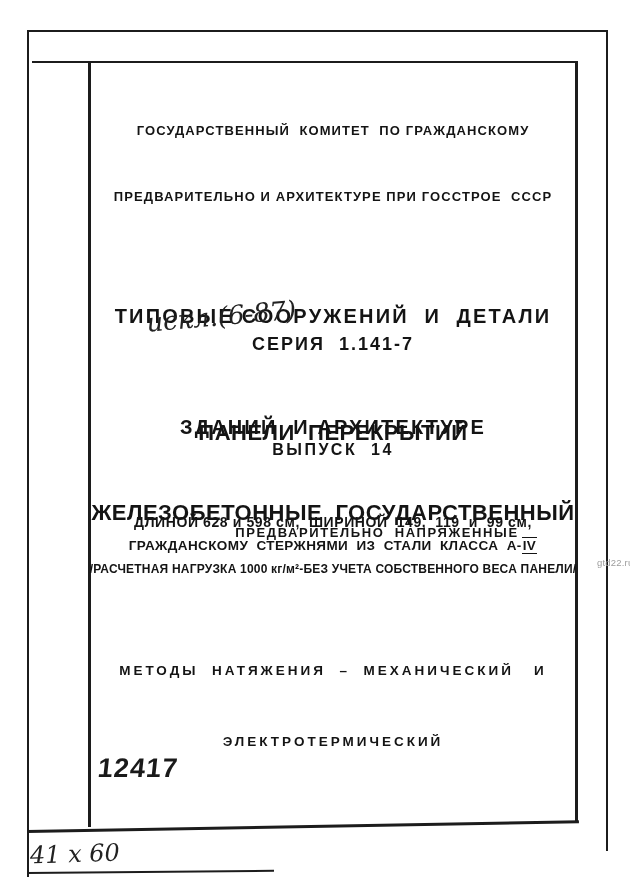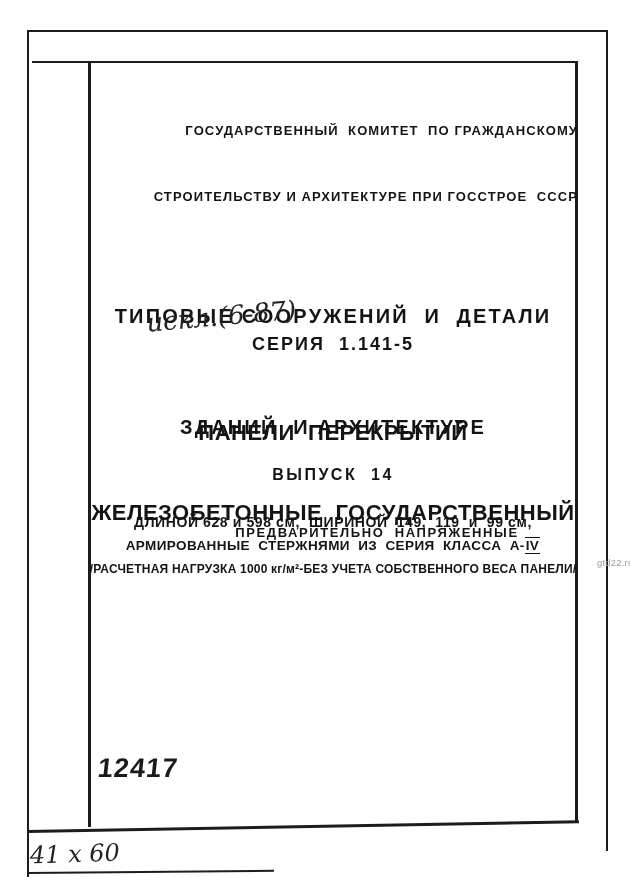--- a/index.html
+++ b/index.html
@@ -11,31 +11,31 @@
     position:relative;
     overflow:hidden;
   }
   .page{position:absolute;inset:0;}
   .line{position:absolute;background:#1c1c1c;}
   .txt{
     position:absolute;left:88px;width:490px;
     text-align:center;font-weight:bold;
     white-space:pre;color:#141414;
   }
-  .committee{top:76px;font-size:13px;letter-spacing:1.1px;line-height:1.7;text-align:right;}
+  .committee{top:76px;font-size:13px;letter-spacing:1.1px;line-height:1.7;}
   .series-heading{top:224px;font-size:20px;letter-spacing:2.2px;line-height:1.85;}
   .handnote{
     position:absolute;left:146px;top:299px;width:200px;
     font-family:"DejaVu Serif",serif;font-style:italic;
     font-size:26px;color:#222;transform:rotate(-5deg);
     white-space:pre;font-weight:500;
   }
   .series-number{top:334px;font-size:18px;letter-spacing:2px;}
   .main-title{top:366px;font-size:22px;letter-spacing:0.5px;line-height:1.22;}
-  .issue{top:466px;font-size:16px;letter-spacing:2.5px;}
+  .issue{top:441px;font-size:16px;letter-spacing:2.5px;}
   .desc12{top:477px;font-size:13px;letter-spacing:1.6px;line-height:1.72;padding-left:44px;}
   .desc3{top:514px;font-size:14px;letter-spacing:0.6px;}
   .desc4{top:538px;font-size:13.5px;letter-spacing:0.4px;}
   .steel-class{border-top:1.5px solid #141414;border-bottom:1.5px solid #141414;padding:0 1px;}
   .loadnote{top:562px;font-size:12px;letter-spacing:0.2px;}
   .methods{top:612px;font-size:13.5px;letter-spacing:3px;line-height:1.75;}
   .docnum{
     position:absolute;left:98px;top:753px;
     font-size:27px;font-weight:bold;color:#1a1a1a;
     transform:skewX(-6deg);letter-spacing:1px;white-space:pre;
@@ -62,46 +62,50 @@
 
   <div class="line" style="left:32px;top:61px;width:546px;height:2px;"></div>
   <div class="line" style="left:88px;top:61px;width:3px;height:766px;"></div>
   <div class="line" style="left:575px;top:61px;width:3px;height:760px;"></div>
   <div class="line" style="left:27px;top:830px;width:552px;height:2.5px;transform:rotate(-1deg);transform-origin:left center;"></div>
 
   <div class="line" style="left:27px;top:872px;width:247px;height:2px;transform:rotate(-0.5deg);transform-origin:left center;"></div>
 
   <div class="txt committee">
     <div>ГОСУДАРСТВЕННЫЙ  КОМИТЕТ  ПО ГРАЖДАНСКОМУ</div>
-    <div>СТРОИТЕЛЬСТВУ И АРХИТЕКТУРЕ ПРИ ГОССТРОЕ  СССР</div>
+    <div>ПРЕДВАРИТЕЛЬНО И АРХИТЕКТУРЕ ПРИ ГОССТРОЕ  СССР</div>
   </div>
 
   <div class="txt series-heading">
     <div>ТИПОВЫЕ СООРУЖЕНИЙ  И  ДЕТАЛИ</div>
     <div>ЗДАНИЙ  И АРХИТЕКТУРЕ</div>
   </div>
 
   <div class="handnote">искл.(6-87)</div>
 
-  <div class="txt series-number">СЕРИЯ  1.141-5</div>
+  <div class="txt series-number">СЕРИЯ  1.141-7</div>
 
   <div class="txt main-title">
     <div>ПАНЕЛИ  ПЕРЕКРЫТИЙ</div>
     <div>ЖЕЛЕЗОБЕТОННЫЕ  ГОСУДАРСТВЕННЫЙ</div>
   </div>
 
   <div class="txt issue">ВЫПУСК  14</div>
 
   <div class="txt desc12">
     <div>ПРЕДВАРИТЕЛЬНО  НАПРЯЖЕННЫЕ</div>
   </div>
   <div class="txt desc3">ДЛИНОЙ 628 и 598 см,  ШИРИНОЙ  149,  119  и  99 см,</div>
-  <div class="txt desc4"><span>АРМИРОВАННЫЕ  СТЕРЖНЯМИ  ИЗ  СЕРИЯ  КЛАССА  А-</span><span class="steel-class">IV</span></div>
+  <div class="txt desc4"><span>ГРАЖДАНСКОМУ  СТЕРЖНЯМИ  ИЗ  СТАЛИ  КЛАССА  А-</span><span class="steel-class">IV</span></div>
   <div class="txt loadnote">/РАСЧЕТНАЯ НАГРУЗКА 1000 кг/м²-БЕЗ УЧЕТА СОБСТВЕННОГО ВЕСА ПАНЕЛИ/</div>
 
+  <div class="txt methods">
+    <div>МЕТОДЫ  НАТЯЖЕНИЯ  –  МЕХАНИЧЕСКИЙ   И</div>
+    <div>ЭЛЕКТРОТЕРМИЧЕСКИЙ</div>
+  </div>
 
   <div class="docnum">12417</div>
 
   <div class="format-note">41 х 60</div>
 
   <div class="watermark">gtd22.ru</div>
 
 </div>
 
 </body></html>

